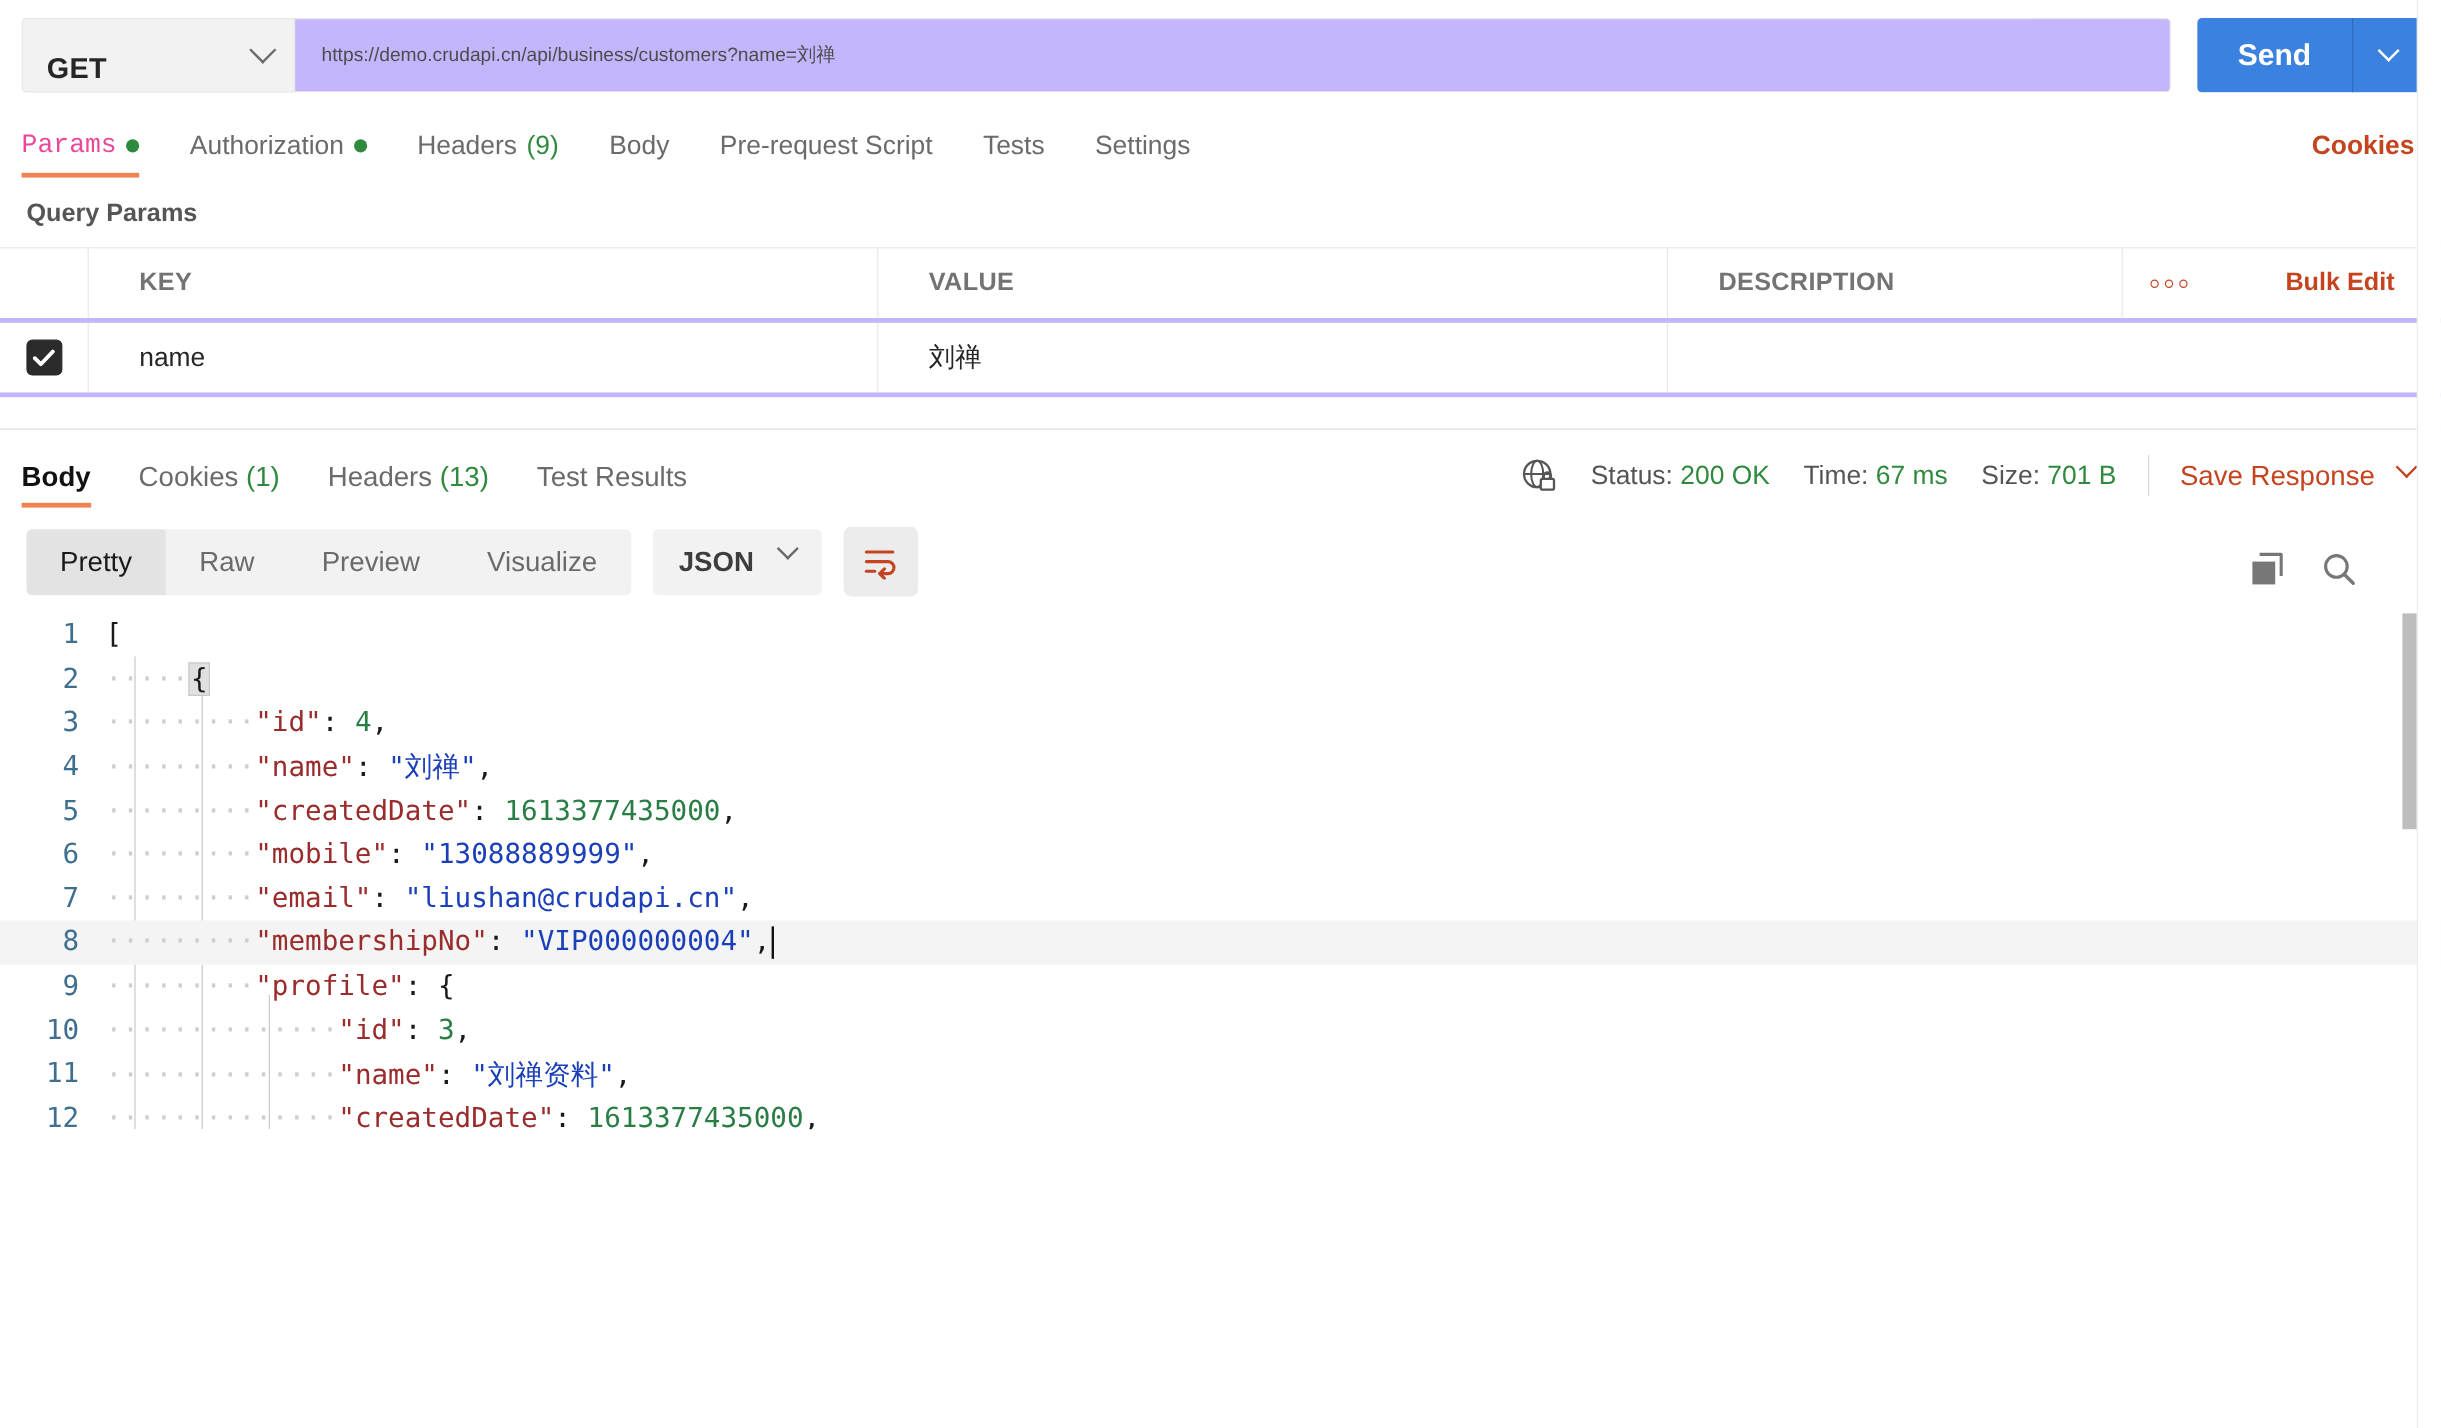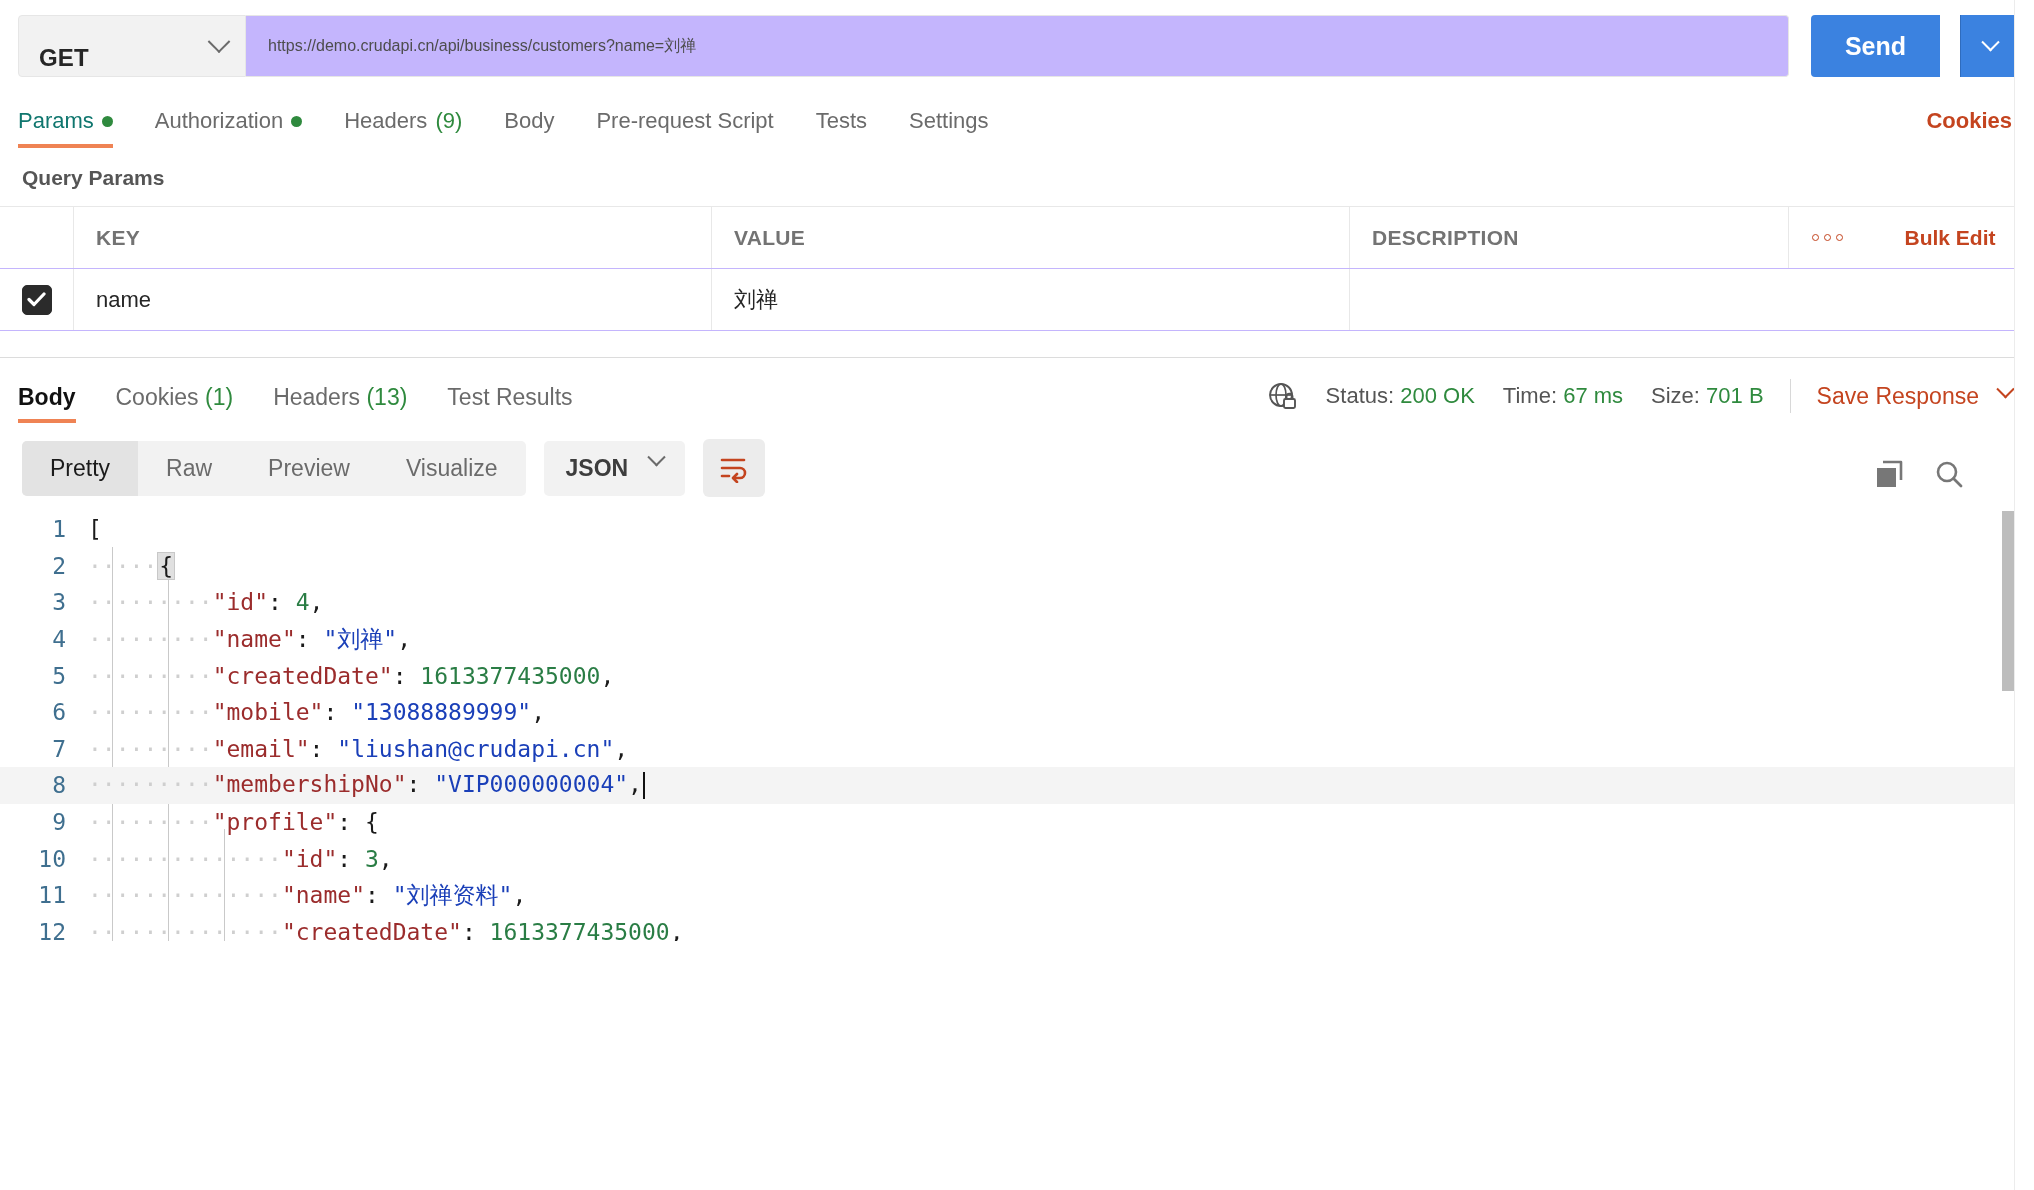--- a/index.html
+++ b/index.html
@@ -45,21 +45,21 @@
     background: #c4b5fd;
     border: 1px solid #e6e6e6; border-left: none;
     border-radius: 0 4px 4px 0;
     display: flex; align-items: center;
     padding: 0 22px;
     font-size: 16px; color: #4d4d4d;
     overflow: hidden; white-space: nowrap;
   }
   .send-wrap {
     display: flex; margin-left: 22px;
-    border-radius: 4px; overflow: hidden; gap: 20px;
+    border-radius: 4px; overflow: hidden;
   }
   .send-btn {
     background: #3b82e0; color: #fff;
     font-size: 25px; font-weight: bold;
     padding: 0 34px; height: 62px;
     display: flex; align-items: center;
     border: none; cursor: pointer;
     font-family: "Liberation Sans", sans-serif;
   }
   .send-caret {
@@ -74,21 +74,21 @@
     padding: 0 0 0 18px;
     height: 56px; position: relative;
   }
   .req-tab {
     display: flex; align-items: center; gap: 8px;
     font-size: 22px; color: #6b6b6b;
     margin-right: 42px; padding-bottom: 14px;
     cursor: pointer; position: relative;
     white-space: nowrap;
   }
-  .req-tab.active { color: #0f766e; }
+  .req-tab.active { color: #ec4899; font-family: Liberation Mono, monospace; }
   .req-tab.active::after {
     content: ""; position: absolute;
     left: 0; right: 0; bottom: 0; height: 4px;
     background: #ef8354;
   }
   .dot-green {
     width: 11px; height: 11px; border-radius: 50%;
     background: #2f8a3e; display: inline-block;
   }
   .count-green { color: #2f8a3e; }
@@ -97,21 +97,21 @@
     font-size: 22px; font-weight: bold; color: #c4441f;
     cursor: pointer;
   }
 
   
   .qp-title {
     padding: 18px 0 16px 22px;
     font-size: 21px; font-weight: bold; color: #555;
   }
   .tbl { width: 100%; border-top: 1px solid #e8e8e8; }
-  .tbl-row { display: flex; border-bottom: 1px solid #c4b5fd; }
+  .tbl-row { display: flex; border-bottom: 4px solid #c4b5fd; gap: 20px; }
   .c-check { width: 74px; border-right: 1px solid #e8e8e8; display:flex; align-items:center; justify-content:center; }
   .c-key   { width: 638px; border-right: 1px solid #e8e8e8; display:flex; align-items:center; padding-left: 22px; }
   .c-val   { width: 638px; border-right: 1px solid #e8e8e8; display:flex; align-items:center; padding-left: 22px; }
   .c-desc  { flex: 1; display:flex; align-items:center; padding-left: 22px; }
   .c-dots  { width: 78px; border-left: 1px solid #e8e8e8; display:flex; align-items:center; justify-content:center; }
   .c-bulk  { width: 168px; display:flex; align-items:center; justify-content:center; }
   .hdr { height: 62px; }
   .hdr .c-key, .hdr .c-val, .hdr .c-desc {
     font-size: 21px; font-weight: bold; color: #737373; letter-spacing: .3px;
   }

